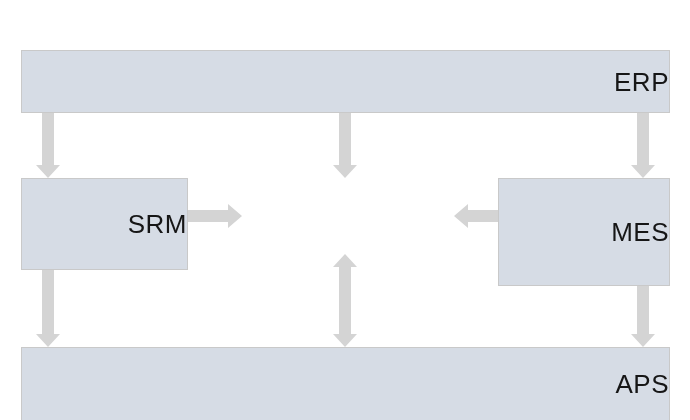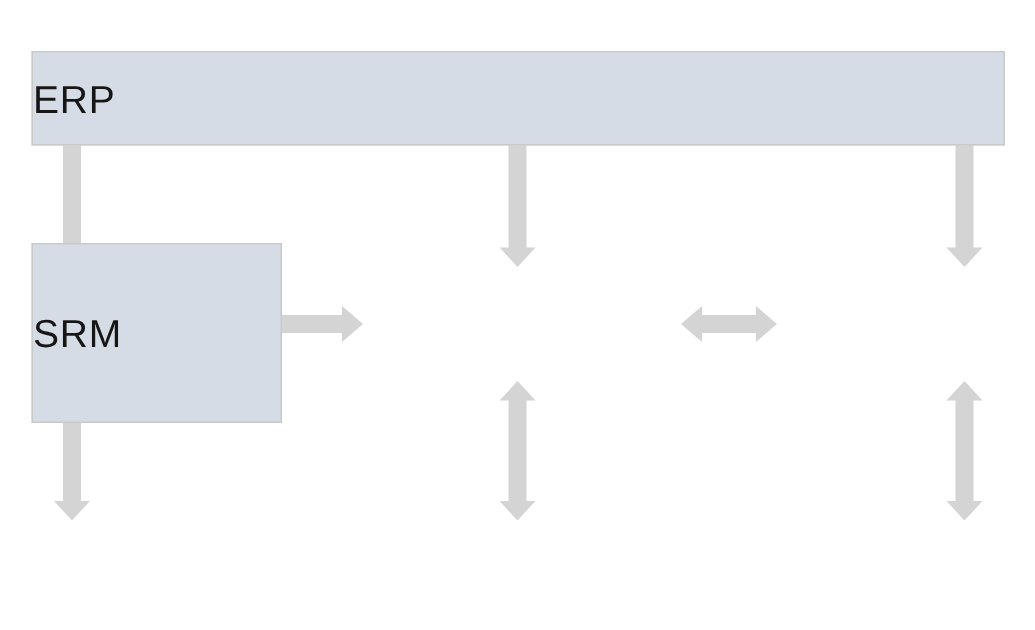--- a/index.html
+++ b/index.html
@@ -19,36 +19,37 @@
     height: 420px;
     background: #ffffff;
   }
   .node {
     position: absolute;
     background: #d6dce5;
     border: 1px solid #c9c9c9;
     box-sizing: border-box;
     display: flex;
     align-items: center;
-    justify-content: flex-start;
+    justify-content: flex-end;
     z-index: 3;
+    margin-top: 16px;
   }
   .node-label {
     font-family: "Liberation Sans", sans-serif;
     font-size: 26px;
     line-height: 1;
     color: #161616;
     letter-spacing: 0.5px;
     white-space: nowrap;
     user-select: none;
   }
 
   
   #node-erp  { left: 21px;  top: 34px;  width: 649px; height: 63px;  }
-  #node-srm  { left: 21px;  top: 162px; width: 167px; height: 120px; }
+  #node-srm  { left: 21px;  top: 162px; width: 167px; height: 92px; }
   #node-wms  { left: 212px; top: 162px; width: 260px; height: 108px; }
   #node-mes  { left: 498px; top: 162px; width: 172px; height: 108px; }
   #node-aps  { left: 21px;  top: 331px; width: 649px; height: 74px;  }
 
   
   .conn {
     position: absolute;
     z-index: 1;
   }
   .conn svg { display: block; overflow: visible; }
@@ -122,15 +123,21 @@
 
   <div class="node" id="node-erp">
     <span class="node-label">ERP</span>
   </div>
 
   <div class="node" id="node-srm">
     <span class="node-label">SRM</span>
   </div>
 
 
+  <div class="node" id="node-mes">
+    <span class="node-label">MES</span>
+  </div>
 
+  <div class="node" id="node-aps">
+    <span class="node-label">APS</span>
+  </div>
 
 </div>
 
 </body></html>

